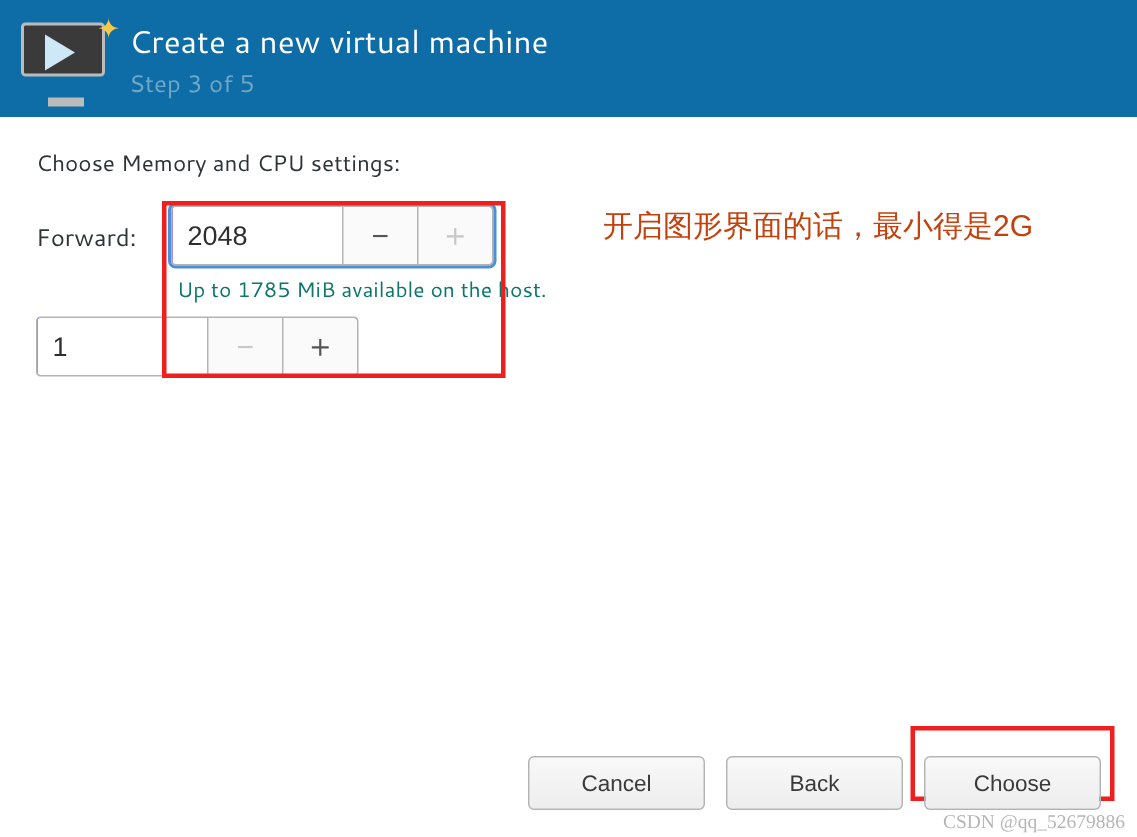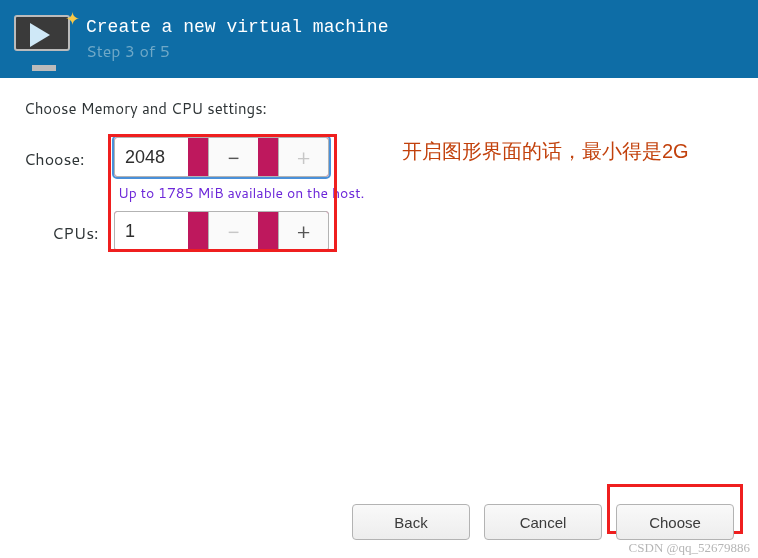--- a/index.html
+++ b/index.html
@@ -54,24 +54,23 @@
       position: absolute;
       top: 6px;
       left: 14px;
       width: 0; height: 0;
       border-left: 20px solid #cfe8f7;
       border-top: 12px solid transparent;
       border-bottom: 12px solid transparent;
     }
     .header-text { flex: 1; }
     .header-title {
-      font-size: 18px;
+      font-size: 21px;
       color: #fff;
       font-weight: 400;
-      font-family: Liberation Mono, monospace;
     }
     .header-sub {
       font-size: 16px;
       color: #6fa8c7;
       margin-top: 2px;
     }
     .body-area {
       padding: 20px 24px 0 24px;
     }
     .section-label {
@@ -89,25 +88,24 @@
       padding-top: 10px;
       font-size: 16px;
     }
     .label-mem { padding-left: 0; }
     .label-cpu { padding-left: 28px; }
     .stepper-wrap { display: flex; flex-direction: column; }
     .stepper {
       display: flex;
       width: 215px;
       height: 40px;
-      background: #be185d;
+      background: #6d28d9;
       border: 1px solid #b3b3b3;
       border-radius: 3px;
       overflow: hidden;
-      gap: 20px;
     }
     .stepper.focused { outline: 2px solid #4a90d9; border-radius: 3px; }
     .stepper input {
       flex: 1;
       border: none;
       padding: 0 10px;
       font-size: 18px;
       color: #2e2e2e;
       outline: none;
       min-width: 0;
@@ -120,21 +118,21 @@
       justify-content: center;
       font-size: 20px;
       color: #555;
       background: #fafafa;
       cursor: pointer;
       user-select: none;
     }
     .stepper .btn.disabled { color: #c7c7c7; cursor: default; }
     .hint {
       font-size: 14px;
-      color: #6d28d9;
+      color: #0f766e;
       margin-top: 6px;
       margin-left: 4px;
     }
     .annot-box {
       position: absolute;
       border: 3px solid #ef1f1f;
       pointer-events: none;
     }
     .annot-1 { top: 134px; left: 108px; width: 229px; height: 118px; }
     .annot-2 { top: 484px; left: 607px; width: 136px; height: 50px; }
@@ -189,46 +187,45 @@
   <div class="header-text">
     <div class="header-title">Create a new virtual machine</div>
     <div class="header-sub">Step 3 of 5</div>
   </div>
 </div>
 
 <div class="body-area">
   <div class="section-label">Choose Memory and CPU settings:</div>
 
   <div class="form-row">
-    <div class="form-label label-mem">Choose:</div>
+    <div class="form-label label-mem">Forward:</div>
     <div class="stepper-wrap">
       <div class="stepper focused">
         <input type="text" value="2048" style="">
         <div class="btn">−</div>
         <div class="btn disabled">+</div>
       </div>
       <div class="hint">Up to 1785 MiB available on the host.</div>
     </div>
   </div>
 
   <div class="form-row" style="margin-top:8px;">
-    <div class="form-label label-cpu">CPUs:</div>
     <div class="stepper-wrap">
       <div class="stepper">
         <input type="text" value="1" style="">
         <div class="btn disabled">−</div>
         <div class="btn">+</div>
       </div>
     </div>
   </div>
 </div>
 
 <div class="annot-box annot-1"></div>
 <div class="annot-box annot-2"></div>
 <div class="annot-text">开启图形界面的话，最小得是2G</div>
 
 <div class="footer">
+  <button>Cancel</button>
   <button>Back</button>
-  <button>Cancel</button>
   <button>Choose</button>
 </div>
 
 <div class="watermark">CSDN @qq_52679886</div>
 
 </body></html>

